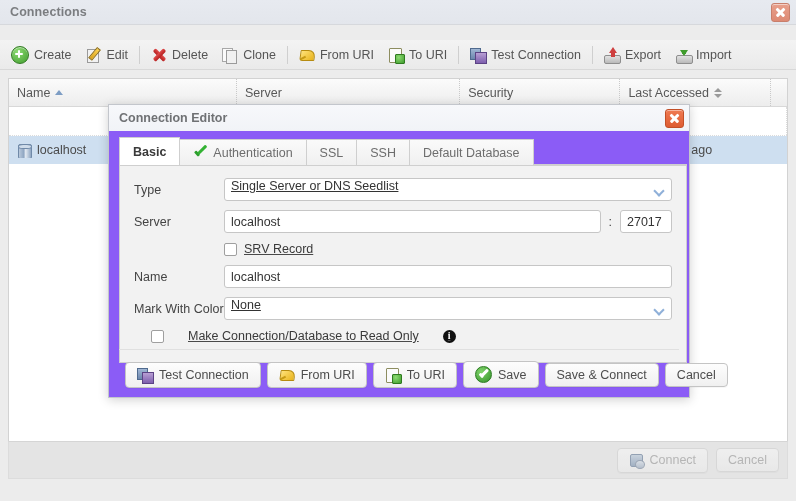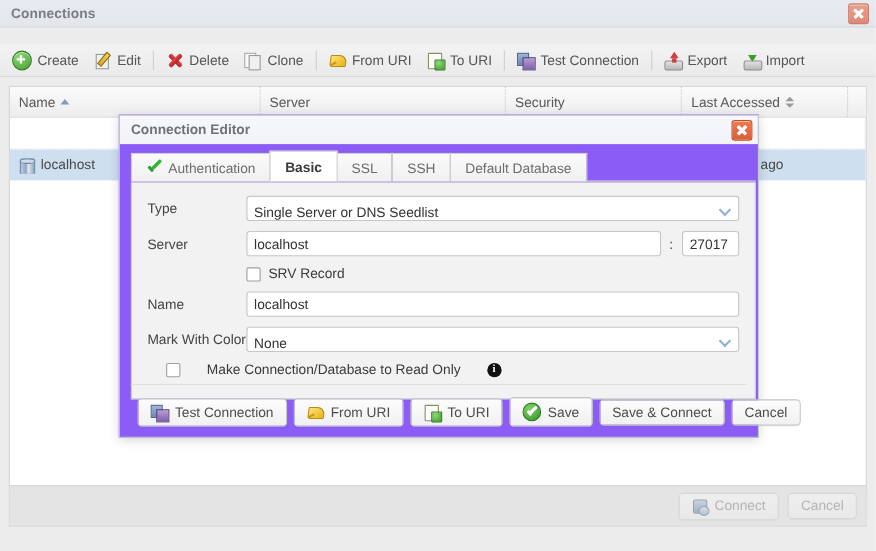--- a/index.html
+++ b/index.html
@@ -240,38 +240,38 @@
     width:568px;box-sizing:border-box;
     padding:12px 14px 10px 14px;
   }
   .frow{display:flex;align-items:center;margin-bottom:9px;}
   .flabel{width:90px;font-size:12.5px;color:#444;flex:none;}
   .fctrl{flex:1;display:flex;align-items:center;gap:6px;}
 
   .sel{
     flex:1;height:23px;box-sizing:border-box;
     border:1px solid #c6c6c6;border-radius:3px;background:#fff;
-    display:flex;align-items:flex-end;padding:0 6px;
-    font-size:12.5px;color:#333;cursor:pointer;position:relative;
+    display:flex;align-items:flex-start;padding:0 6px;
+    font-size:12.5px;color:#333;cursor:pointer;position:relative;text-decoration:underline;
   }
   .sel .chev{position:absolute;right:7px;top:8px;width:9px;height:9px;}
   .sel .chev::before{content:"";position:absolute;left:0;top:0;width:6px;height:6px;
     border-right:2px solid #8fb0d9;border-bottom:2px solid #8fb0d9;transform:rotate(45deg);}
 
   .inp{
     flex:1;height:23px;box-sizing:border-box;
     border:1px solid #c6c6c6;border-radius:3px;background:#fff;
     padding:0 6px;font-size:12.5px;color:#333;
     font-family:"Liberation Sans",sans-serif;
     outline:none;
   }
   .colon{color:#444;font-size:12.5px;padding:0 2px;}
   .inp.port{flex:none;width:52px;}
 
-  .cbrow{display:flex;align-items:center;gap:7px;margin:0 0 9px 90px;}
+  .cbrow{display:flex;align-items:center;gap:7px;margin:0 0 9px 90px;text-decoration:underline;}
   .cbrow.nolab{margin-left:17px;gap:24px;}
   .cbox{
     width:13px;height:13px;box-sizing:border-box;
     border:1px solid #9f9f9f;border-radius:2px;background:#fff;
     cursor:pointer;flex:none;
   }
   .cblabel{font-size:12.5px;color:#3a3a3a;}
   .ic-info{
     width:13px;height:13px;border-radius:50%;background:#111;
     display:inline-flex;align-items:center;justify-content:center;
@@ -415,26 +415,26 @@
 <div id="dialog">
 
   <div class="dlg-title">
     <div class="t">Connection Editor</div>
     <div class="dlgclose"></div>
   </div>
 
   <div class="dlg-body">
 
     <div class="tabs">
+      <div class="tab active">
+        <span>Basic</span>
+      </div>
       <div class="tab">
         <span class="ic-check"></span>
         <span>Authentication</span>
-      </div>
-      <div class="tab active">
-        <span>Basic</span>
       </div>
       <div class="tab">
         <span>SSL</span>
       </div>
       <div class="tab">
         <span>SSH</span>
       </div>
       <div class="tab">
         <span>Default Database</span>
       </div>

